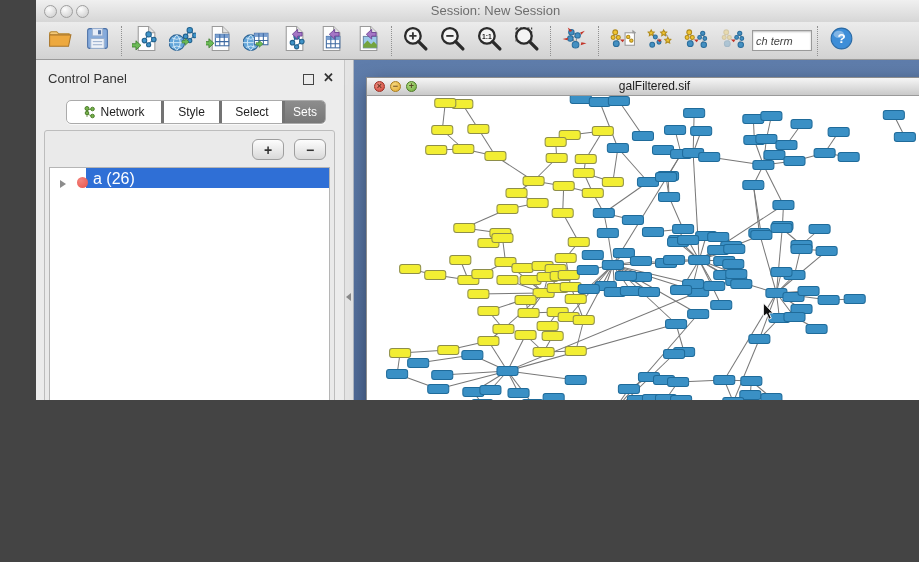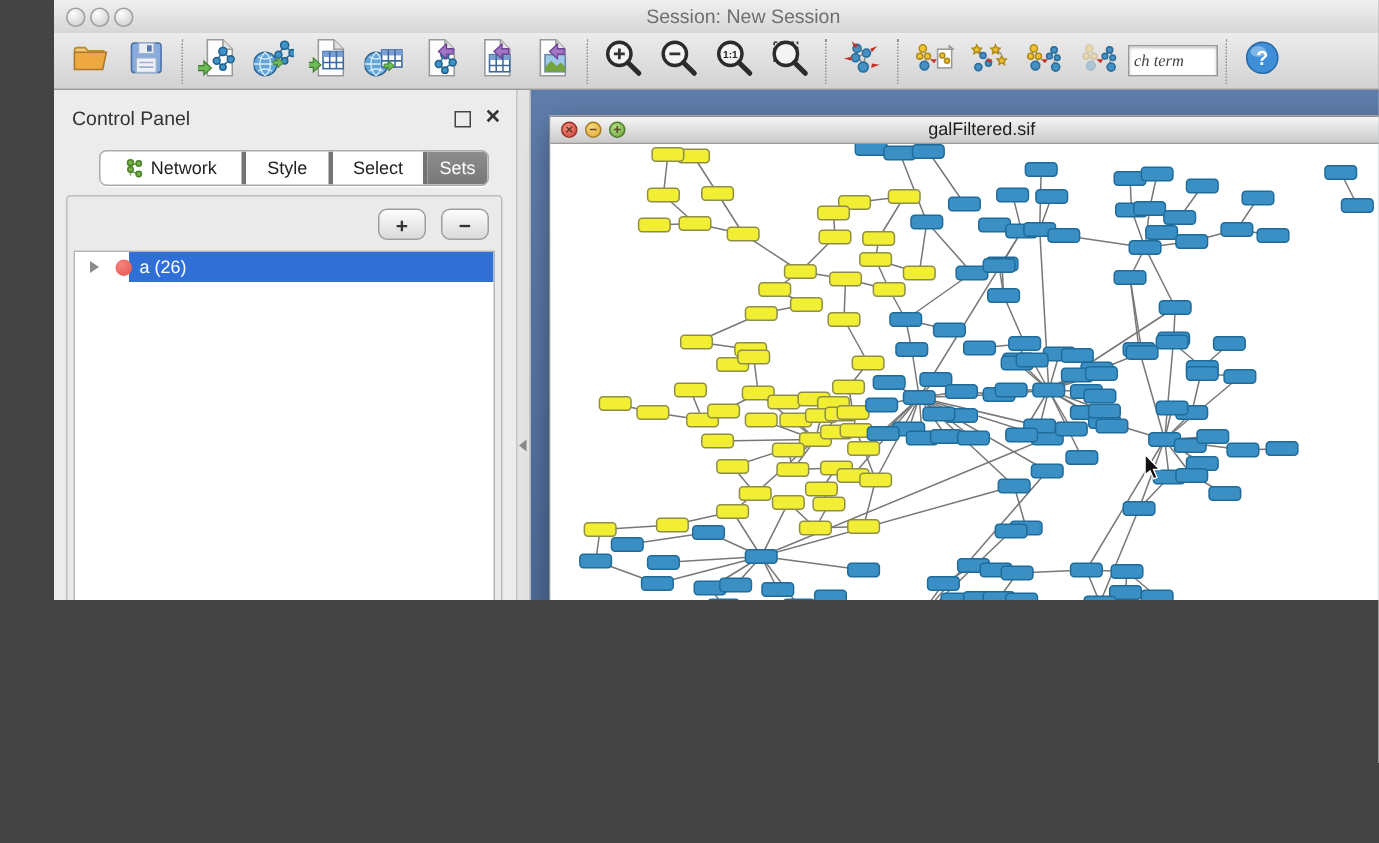--- a/index.html
+++ b/index.html
@@ -14,21 +14,21 @@
     font-size:13px;color:#6e6e6e;}
   #fs-icon{position:absolute;right:6px;top:5px;width:12px;height:12px;opacity:.6;}
   
   #toolbar{position:absolute;top:22px;left:0;right:0;height:38px;
     background:linear-gradient(#ececec,#d2d2d2);border-bottom:1px solid #9a9a9a;
     display:flex;align-items:center;padding-left:6px;box-sizing:border-box;}
   .tb-btn{width:37px;height:34px;display:flex;align-items:center;justify-content:center;flex:none;}
   .tb-sep{width:0;height:30px;border-left:1px dotted #909090;margin:0 5px;flex:none;}
   #search-input{width:52px;height:17px;border:1px solid #9a9a9a;background:#fff;
     font-style:italic;font-size:11px;color:#444;padding:1px 3px;flex:none;
-    box-shadow:inset 0 1px 2px rgba(0,0,0,.25);font-family:Liberation Serif, serif;}
+    box-shadow:inset 0 1px 2px rgba(0,0,0,.25);font-family:Liberation Sans, sans-serif;}
   
   #control-panel{position:absolute;top:60px;left:0;width:308px;height:467px;background:#ececec;}
   #cp-header{position:absolute;top:8px;left:0;right:0;height:26px;padding-left:48px;}
   #cp-title{position:absolute;left:12px;top:3px;font-size:13px;color:#333;}
   #cp-float{position:absolute;right:30px;top:6px;width:9px;height:9px;border:1.5px solid #444;}
   #cp-close{position:absolute;right:10px;top:2px;font-size:13px;font-weight:bold;color:#333;}
   #cp-tabs{position:absolute;top:40px;left:30px;width:258px;height:22px;background:#fff;
     border:1px solid #ababab;border-radius:5px;display:flex;overflow:hidden;
     box-shadow:0 1px 0 rgba(255,255,255,.7);}
   .tab{display:flex;align-items:center;justify-content:center;font-size:12px;color:#222;
@@ -36,21 +36,21 @@
   .tab:last-child{border-right:none;}
   .tab.sel{background:linear-gradient(#8d8d8d,#787878);color:#fff;}
   #cp-box{position:absolute;left:8px;top:70px;width:289px;height:373px;background:#eaeaea;
     border:1px solid #bdbdbd;border-radius:3px;}
   .pm-row{position:absolute;top:8px;right:8px;display:flex;gap:10px;}
   .pm-btn{width:30px;height:19px;border:1px solid #9e9e9e;border-radius:6px;
     background:linear-gradient(#fdfdfd,#d9d9d9);font-size:14px;font-weight:bold;color:#333;
     display:flex;align-items:center;justify-content:center;line-height:1;}
   #set-list{position:absolute;left:4px;top:36px;right:4px;bottom:56px;background:#fff;
     border:1px solid #b5b5b5;overflow:hidden;}
-  .set-row{position:relative;height:20px;font-size:12px;display:flex;align-items:center;}
+  .set-row{position:relative;height:20px;font-size:16px;display:flex;align-items:flex-end;}
   .set-row .hl{position:absolute;left:36px;top:0;right:0;bottom:0;background:#2f6fd6;}
   .tri{width:0;height:0;border-left:6px solid #8c8c8c;border-top:4px solid transparent;
     border-bottom:4px solid transparent;margin-left:10px;flex:none;position:relative;z-index:1;}
   .dot{width:11px;height:11px;border-radius:50%;background:radial-gradient(circle at 35% 30%,#f4837c,#e8544c);
     margin-left:11px;flex:none;position:relative;z-index:1;}
   .set-label{color:#fff;margin-left:5px;position:relative;z-index:1;}
   #list-hscroll{position:absolute;left:0;right:0;bottom:0;height:13px;background:#f2f2f2;
     border-top:1px solid #cfcfcf;}
   #list-hthumb{position:absolute;left:2px;top:2px;width:118px;height:9px;border-radius:5px;
     background:#b5b5b5;}

